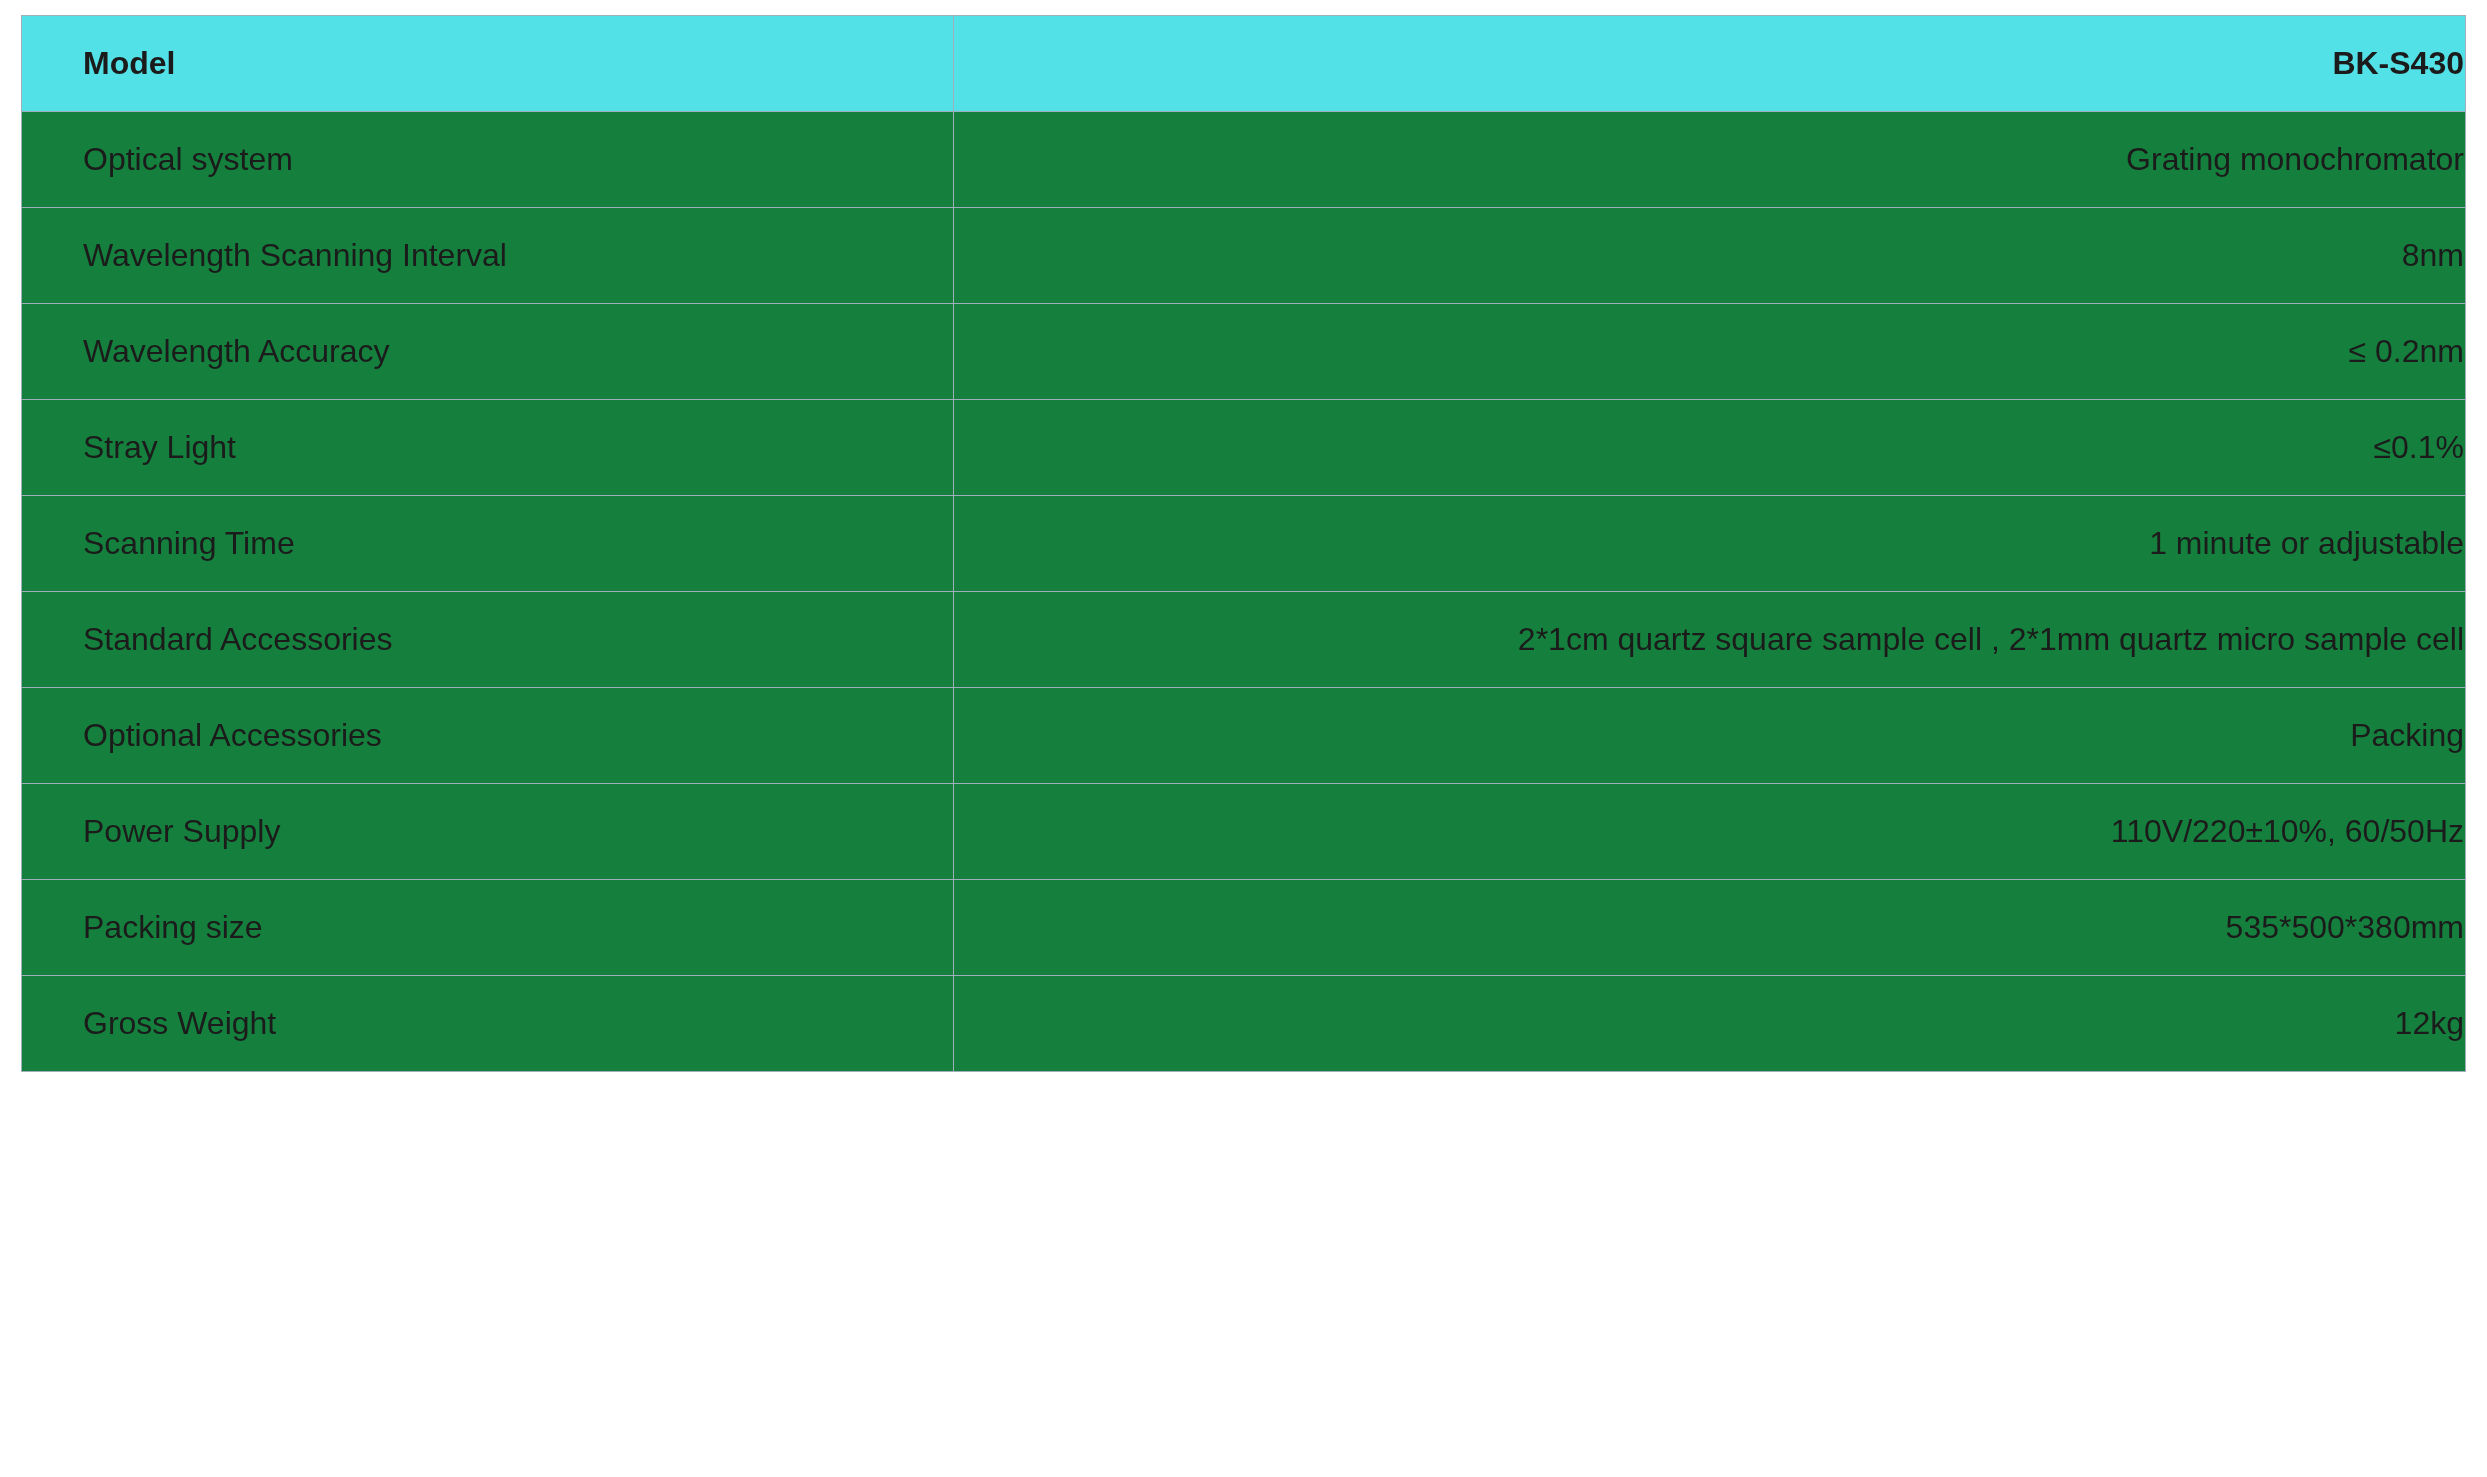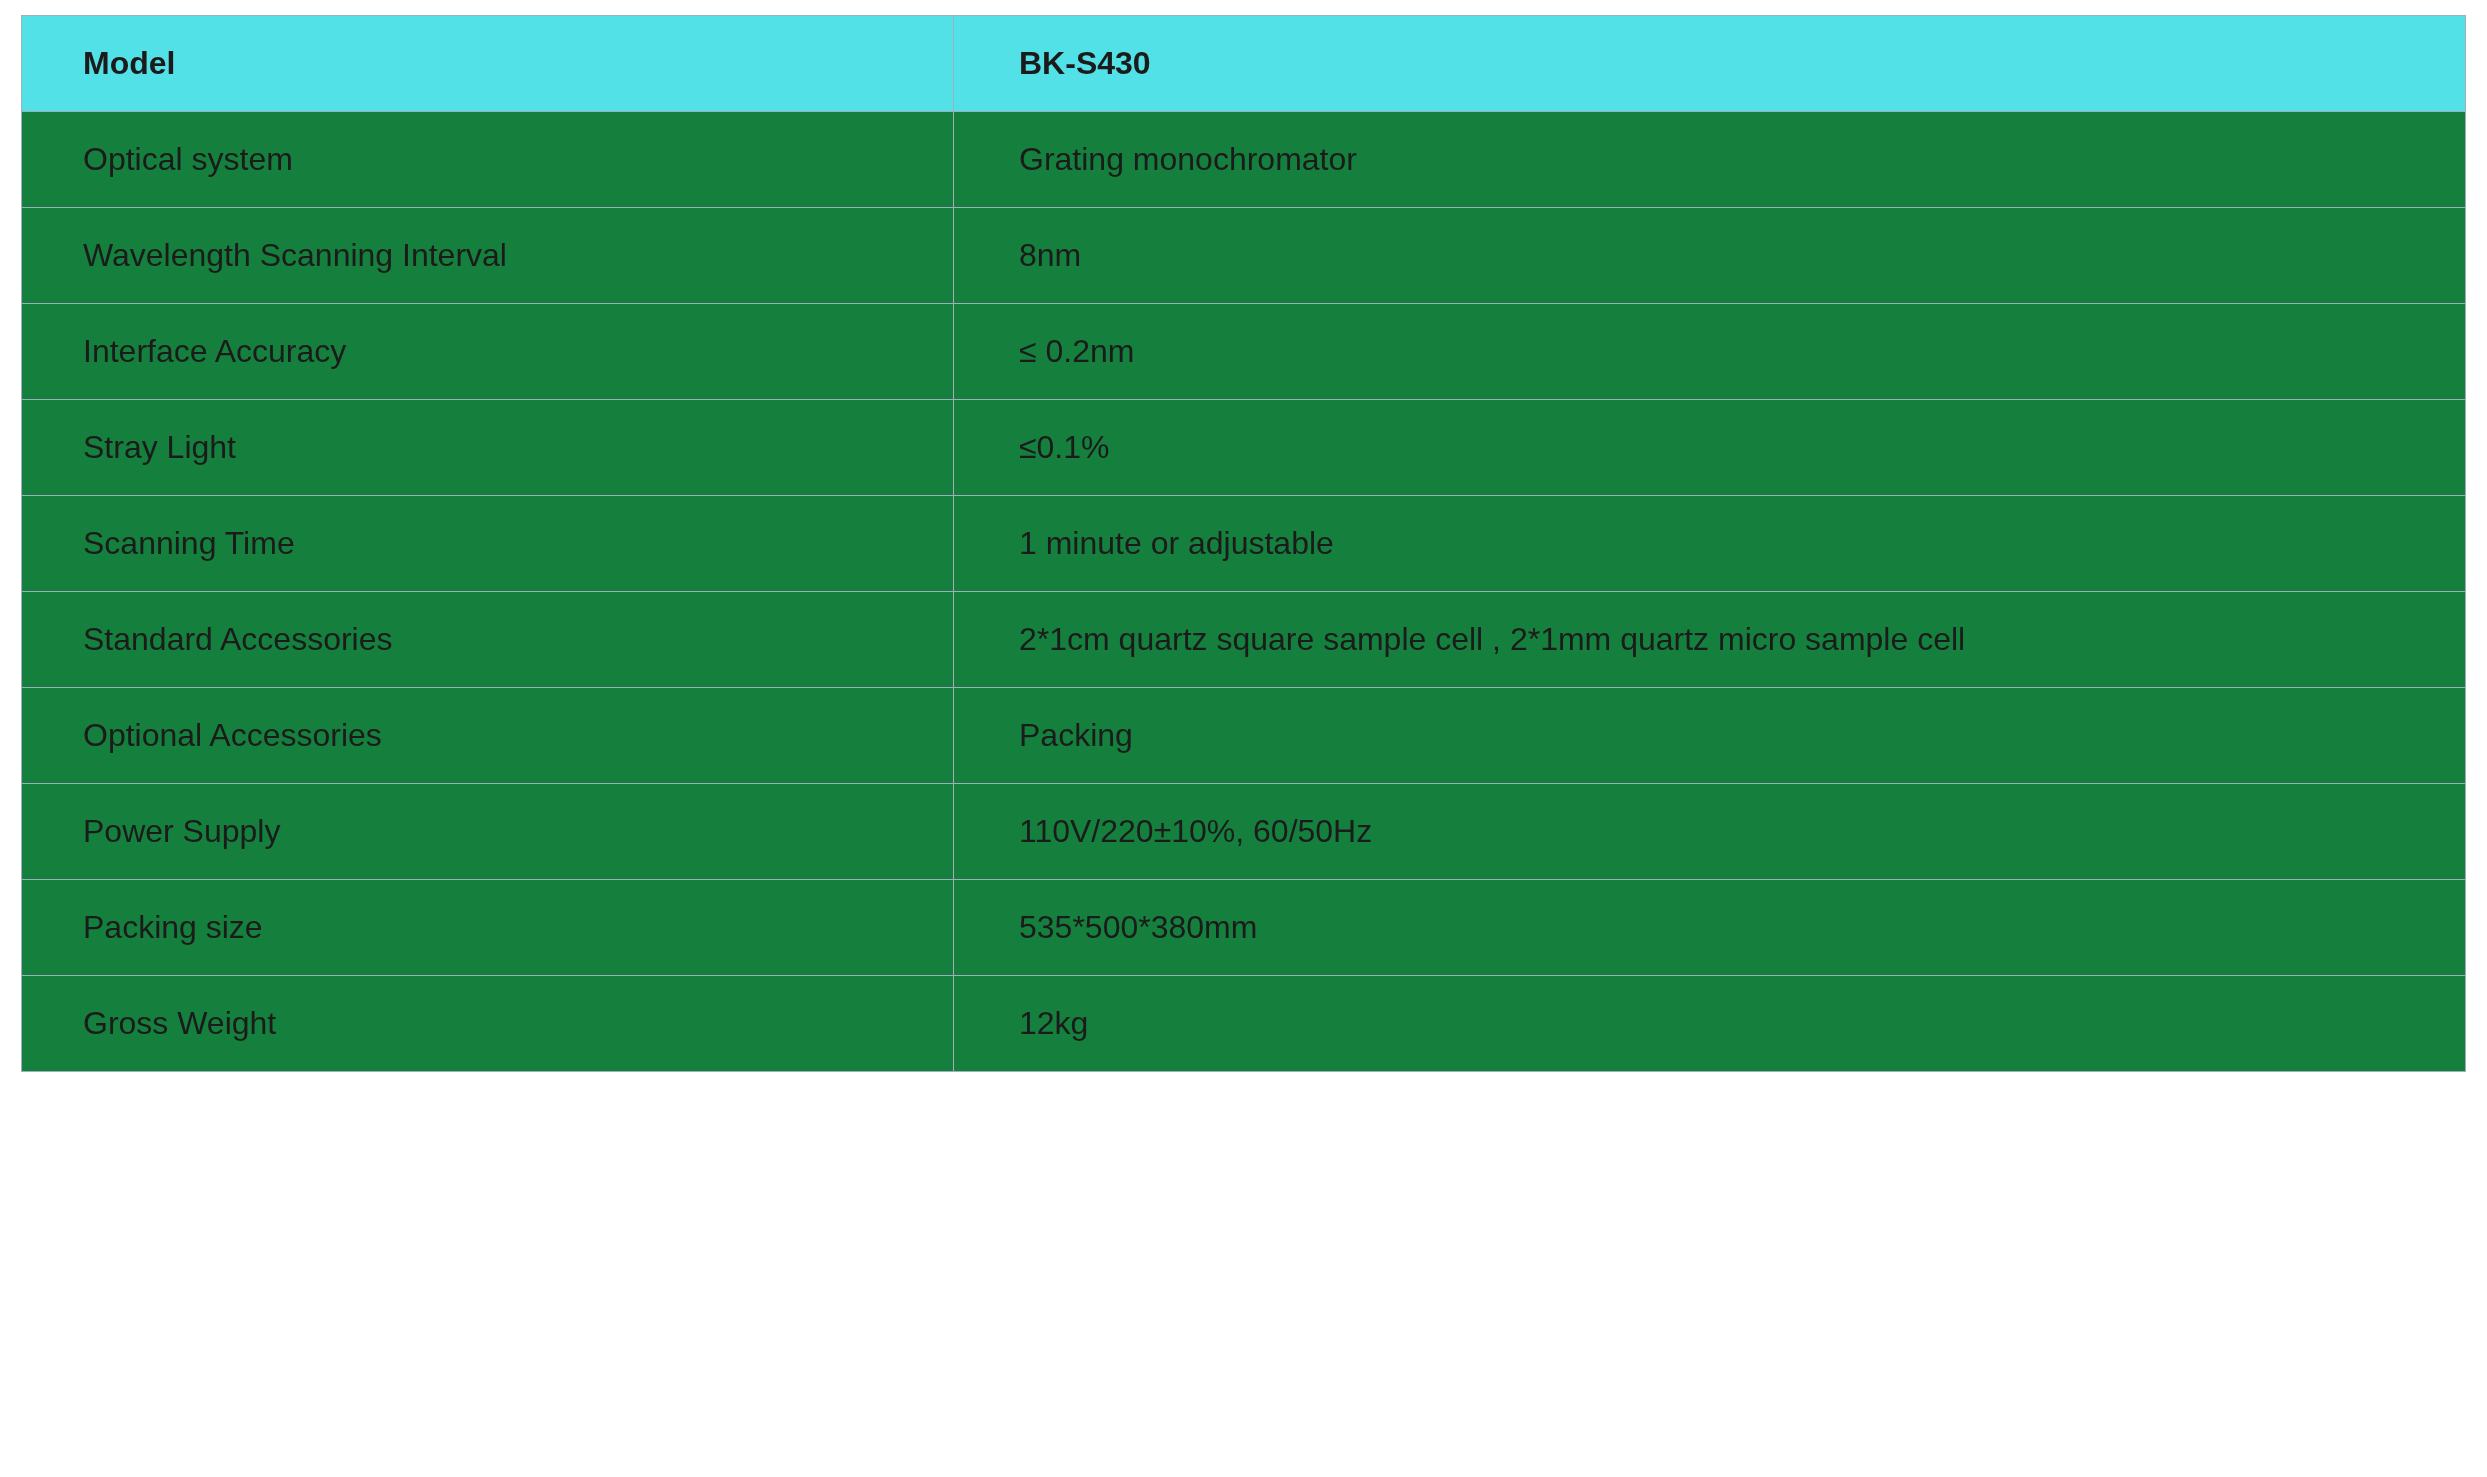--- a/index.html
+++ b/index.html
@@ -37,20 +37,21 @@
     line-height: 1.15;
     height: 93px;
     vertical-align: middle;
     font-weight: 400;
   }
   td.cell-label {
     padding-left: 61px;
   }
   td.cell-value {
     padding-left: 65px;
+    text-align: right;
   }
   tr.header-row td {
     background: #53e1e8;
     font-weight: bold;
     height: 93px;
   }
   tr.header-row td.cell-label {
     padding-left: 61px;
   }
   tr.header-row td.cell-value {
@@ -73,21 +74,21 @@
       </tr>
       <tr>
         <td class="cell-label">Optical system</td>
         <td class="cell-value">Grating monochromator</td>
       </tr>
       <tr>
         <td class="cell-label">Wavelength Scanning Interval</td>
         <td class="cell-value">8nm</td>
       </tr>
       <tr>
-        <td class="cell-label">Interface Accuracy</td>
+        <td class="cell-label">Wavelength Accuracy</td>
         <td class="cell-value">≤ 0.2nm</td>
       </tr>
       <tr>
         <td class="cell-label">Stray Light</td>
         <td class="cell-value">≤0.1%</td>
       </tr>
       <tr>
         <td class="cell-label">Scanning Time</td>
         <td class="cell-value">1 minute or adjustable</td>
       </tr>

